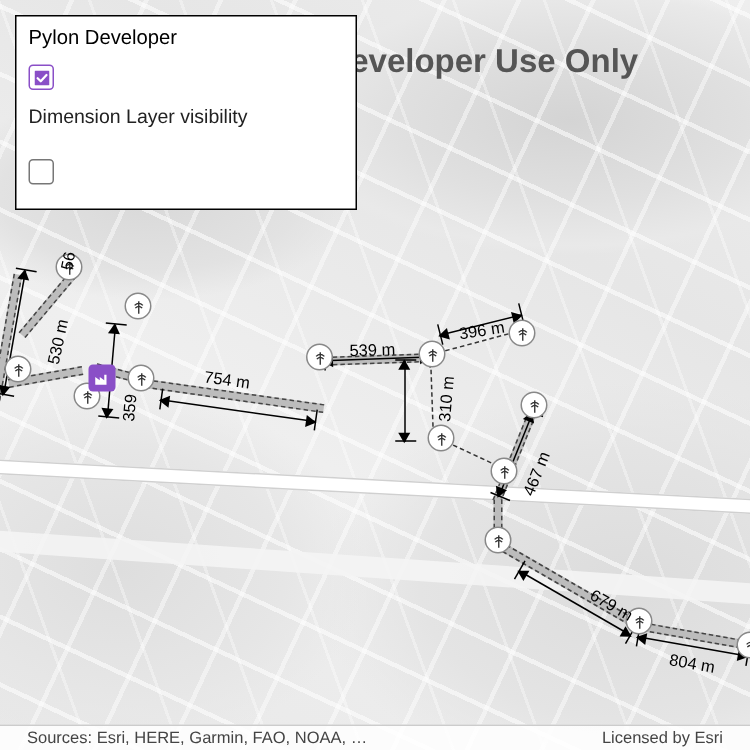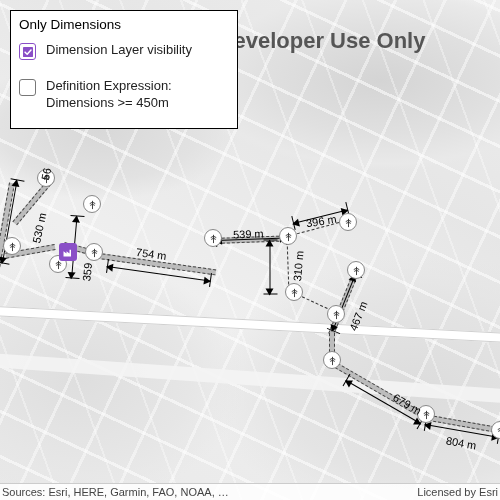--- a/index.html
+++ b/index.html
@@ -52,21 +52,21 @@
     background: #ffffff;
     border: 1px solid #000000;
     z-index: 10;
     padding: 6px 8px 12px 8px;
   }
   .panel-title {
     font-size: 13.5px;
     font-weight: 400;
     margin-bottom: 10px;
   }
-  .chk-row { display: flex; align-items: flex-start; gap: 10px; margin-bottom: 18px; }
+  .chk-row { display: flex; align-items: flex-start; gap: 10px; margin-bottom: 18px; flex-direction: column; }
   .chk-box {
     width: 17px; height: 17px; flex: 0 0 17px;
     border: 1.5px solid #8a4fc7;
     border-radius: 3px;
     display: flex; align-items: center; justify-content: center;
     margin-top: 1px;
     cursor: pointer;
   }
   .chk-box.unchecked { border-color: #777; }
   .chk-check { width: 10px; height: 10px; }
@@ -121,21 +121,21 @@
   .tick { position: absolute; width: 1px; background: #000; transform-origin: center; }
   .attribution {
     position: absolute;
     bottom: 0; left: 0; right: 0;
     height: 17px;
     background: rgba(255,255,255,0.85);
     border-top: 1px solid #ccc;
     font-size: 11px;
     color: #444;
     display: flex; align-items: center; justify-content: space-between;
-    padding: 0 2px;
+    padding: 0 18px;
     gap: 30px;
   }
   .attribution .right { white-space: nowrap; }
   .poi-marker {
     position: absolute;
     width: 18px; height: 18px;
     margin-left: -9px; margin-top: -9px;
     background: #8a4fc7;
     border-radius: 3px;
     display: flex; align-items: center; justify-content: center;
@@ -339,37 +339,36 @@
       <div class="dim-label" style="left: 446px; top: 437px; transform: rotate(10deg);">804 m</div>
     </div>
 
   <div class="poi-marker" id="poi" style="left: 68px; top: 252px;">
     <svg viewBox="0 0 16 16">
         <path d="M2 14V7l4 3V7l4 3V5h2v9z"></path>
       </svg>
   </div>
 
   <div class="panel">
-    <div class="panel-title">Only Dimensions</div>
+    <div class="panel-title">Pylon Developer</div>
 
     <div class="chk-row">
       <div class="chk-box" id="chk0">
         <svg class="chk-check" id="chk0-mark" viewBox="0 0 12 12" style="display: block;">
           <rect x="0" y="0" width="12" height="12" rx="1" fill="#8a4fc7"></rect>
           <path d="M2.5 6.2 L5 8.6 L9.6 3.6" stroke="#fff" stroke-width="1.8" fill="none" stroke-linecap="round" stroke-linejoin="round"></path>
         </svg>
       </div>
       <div class="chk-label">Dimension Layer visibility</div>
     </div>
 
     <div class="chk-row" style="margin-bottom:4px">
       <div class="chk-box unchecked" id="chk1">
         
       </div>
-      <div class="chk-label">Definition Expression: Dimensions &gt;= 450m</div>
     </div>
   </div>
 
   <div class="attribution">
     <span>Sources: Esri, HERE, Garmin, FAO, NOAA, …</span>
     <span class="right">Licensed by Esri</span>
   </div>
 </div>
 
 </body></html>

